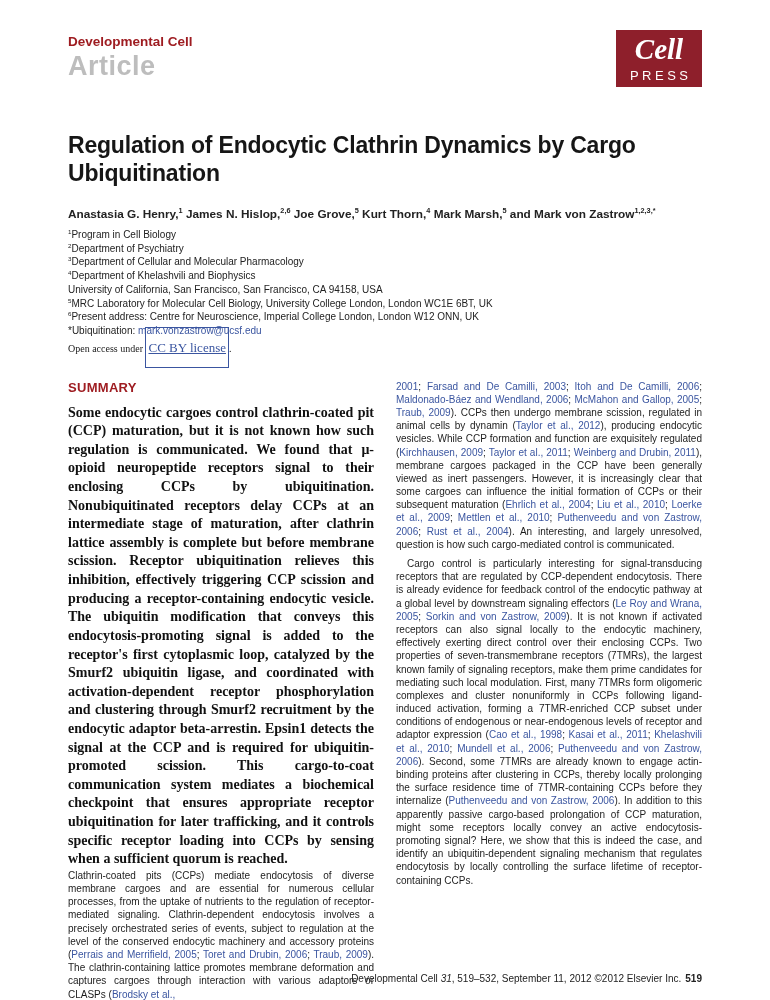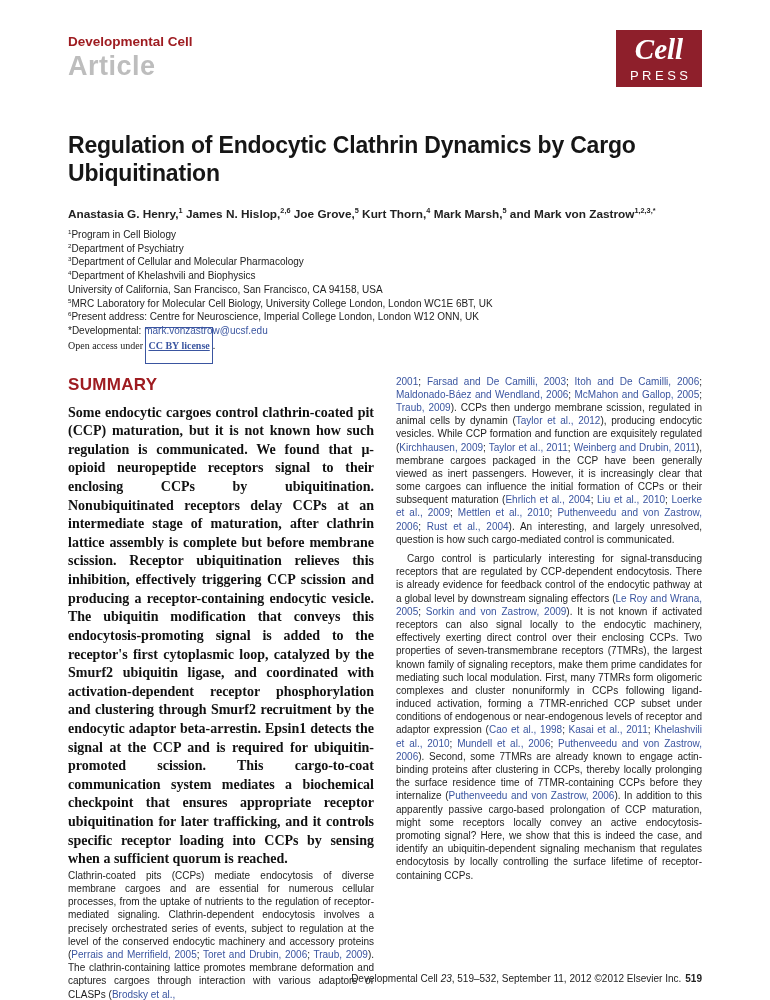--- a/index.html
+++ b/index.html
@@ -29,26 +29,26 @@
   .title{
     margin:44px 0 0 0;font-size:23px;line-height:1.22;font-weight:bold;
     color:#161616;max-width:580px;letter-spacing:-.2px;
   }
   .authors{margin-top:20px;font-size:11.8px;font-weight:bold;color:#222;}
   sup{font-size:.62em;line-height:0;vertical-align:super;}
   .affiliations{margin-top:7px;font-size:10px;line-height:1.37;color:#222;}
   .aff-line{white-space:nowrap;}
   .open-access{font-family:"Liberation Serif", serif;font-size:10px;margin-top:2px;}
   .link{color:var(--blue);}
-  .boxed{color:var(--blue);border:1px solid var(--blue);padding:12px 2px;text-decoration:underline;font-size:10px;font-weight:bold;}
+  .boxed{color:var(--blue);border:1px solid var(--blue);padding:12px 2px;text-decoration:underline;font-size:13px;}
   .it{font-style:italic;}
   .bd{font-weight:bold;}
   .columns{display:flex;gap:22px;margin-top:24px;}
   .col{width:306px;}
-  .section-heading{color:var(--red);font-weight:bold;font-size:17px;letter-spacing:.3px;margin:0 0 9px 0;}
+  .section-heading{color:var(--red);font-weight:bold;font-size:13px;letter-spacing:.3px;margin:0 0 9px 0;}
   .intro-heading{margin-top:18px;}
   .summary-body{font-size:14px;font-weight:bold;line-height:1.33;text-align:justify;color:#111;font-family:Liberation Serif, serif;}
   .body-text{font-size:10px;line-height:1.32;text-align:justify;margin:0 0 6px 0;color:#1c1c1c;}
   .indent{text-indent:11px;}
   .footer{
     position:absolute;right:68px;bottom:16px;font-size:10px;color:#222;
   }
   .footer .bd{margin-left:4px;}
 </style>
 </head>
@@ -72,32 +72,32 @@
   <div class="authors"><span>Anastasia G. Henry,</span><sup>1</sup><span> James N. Hislop,</span><sup>2,6</sup><span> Joe Grove,</span><sup>5</sup><span> Kurt Thorn,</span><sup>4</sup><span> Mark Marsh,</span><sup>5</sup><span> and Mark von Zastrow</span><sup>1,2,3,*</sup></div>
 
   <div class="affiliations">
       <div class="aff-line"><sup>1</sup><span>Program in Cell Biology</span></div>
       <div class="aff-line"><sup>2</sup><span>Department of Psychiatry</span></div>
       <div class="aff-line"><sup>3</sup><span>Department of Cellular and Molecular Pharmacology</span></div>
       <div class="aff-line"><sup>4</sup><span>Department of Khelashvili and Biophysics</span></div>
       <div class="aff-line"><span>University of California, San Francisco, San Francisco, CA 94158, USA</span></div>
       <div class="aff-line"><sup>5</sup><span>MRC Laboratory for Molecular Cell Biology, University College London, London WC1E 6BT, UK</span></div>
       <div class="aff-line"><sup>6</sup><span>Present address: Centre for Neuroscience, Imperial College London, London W12 ONN, UK</span></div>
-      <div class="aff-line"><span>*Developmental: </span><span class="link">mark.vonzastrow@ucsf.edu</span></div>
+      <div class="aff-line"><span>*Ubiquitination: </span><span class="link">mark.vonzastrow@ucsf.edu</span></div>
     </div>
 
   <div class="open-access"><span>Open access under </span><span class="boxed">CC BY license</span><span>.</span></div>
 
   <div class="columns">
     <div class="col">
       <div class="section-heading">SUMMARY</div>
       <div class="summary-body">Some endocytic cargoes control clathrin-coated pit (CCP) maturation, but it is not known how such regulation is communicated. We found that μ-opioid neuropeptide receptors signal to their enclosing CCPs by ubiquitination. Nonubiquitinated receptors delay CCPs at an intermediate stage of maturation, after clathrin lattice assembly is complete but before membrane scission. Receptor ubiquitination relieves this inhibition, effectively triggering CCP scission and producing a receptor-containing endocytic vesicle. The ubiquitin modification that conveys this endocytosis-promoting signal is added to the receptor's first cytoplasmic loop, catalyzed by the Smurf2 ubiquitin ligase, and coordinated with activation-dependent receptor phosphorylation and clustering through Smurf2 recruitment by the endocytic adaptor beta-arrestin. Epsin1 detects the signal at the CCP and is required for ubiquitin-promoted scission. This cargo-to-coat communication system mediates a biochemical checkpoint that ensures appropriate receptor ubiquitination for later trafficking, and it controls specific receptor loading into CCPs by sensing when a sufficient quorum is reached.</div>
       <p class="body-text"><span>Clathrin-coated pits (CCPs) mediate endocytosis of diverse membrane cargoes and are essential for numerous cellular processes, from the uptake of nutrients to the regulation of receptor-mediated signaling. Clathrin-dependent endocytosis involves a precisely orchestrated series of events, subject to regulation at the level of the conserved endocytic machinery and accessory proteins (</span><span class="link">Perrais and Merrifield, 2005</span><span>; </span><span class="link">Toret and Drubin, 2006</span><span>; </span><span class="link">Traub, 2009</span><span>). The clathrin-containing lattice promotes membrane deformation and captures cargoes through interaction with various adaptors or CLASPs (</span><span class="link">Brodsky et al.,</span></p>
     </div>
     <div class="col">
       <p class="body-text"><span class="link">2001</span><span>; </span><span class="link">Farsad and De Camilli, 2003</span><span>; </span><span class="link">Itoh and De Camilli, 2006</span><span>; </span><span class="link">Maldonado-Báez and Wendland, 2006</span><span>; </span><span class="link">McMahon and Gallop, 2005</span><span>; </span><span class="link">Traub, 2009</span><span>). CCPs then undergo membrane scission, regulated in animal cells by dynamin (</span><span class="link">Taylor et al., 2012</span><span>), producing endocytic vesicles. While CCP formation and function are exquisitely regulated (</span><span class="link">Kirchhausen, 2009</span><span>; </span><span class="link">Taylor et al., 2011</span><span>; </span><span class="link">Weinberg and Drubin, 2011</span><span>), membrane cargoes packaged in the CCP have been generally viewed as inert passengers. However, it is increasingly clear that some cargoes can influence the initial formation of CCPs or their subsequent maturation (</span><span class="link">Ehrlich et al., 2004</span><span>; </span><span class="link">Liu et al., 2010</span><span>; </span><span class="link">Loerke et al., 2009</span><span>; </span><span class="link">Mettlen et al., 2010</span><span>; </span><span class="link">Puthenveedu and von Zastrow, 2006</span><span>; </span><span class="link">Rust et al., 2004</span><span>). An interesting, and largely unresolved, question is how such cargo-mediated control is communicated.</span></p>
       <p class="body-text indent"><span>Cargo control is particularly interesting for signal-transducing receptors that are regulated by CCP-dependent endocytosis. There is already evidence for feedback control of the endocytic pathway at a global level by downstream signaling effectors (</span><span class="link">Le Roy and Wrana, 2005</span><span>; </span><span class="link">Sorkin and von Zastrow, 2009</span><span>). It is not known if activated receptors can also signal locally to the endocytic machinery, effectively exerting direct control over their enclosing CCPs. Two properties of seven-transmembrane receptors (7TMRs), the largest known family of signaling receptors, make them prime candidates for mediating such local modulation. First, many 7TMRs form oligomeric complexes and cluster nonuniformly in CCPs following ligand-induced activation, forming a 7TMR-enriched CCP subset under conditions of endogenous or near-endogenous levels of receptor and adaptor expression (</span><span class="link">Cao et al., 1998</span><span>; </span><span class="link">Kasai et al., 2011</span><span>; </span><span class="link">Khelashvili et al., 2010</span><span>; </span><span class="link">Mundell et al., 2006</span><span>; </span><span class="link">Puthenveedu and von Zastrow, 2006</span><span>). Second, some 7TMRs are already known to engage actin-binding proteins after clustering in CCPs, thereby locally prolonging the surface residence time of 7TMR-containing CCPs before they internalize (</span><span class="link">Puthenveedu and von Zastrow, 2006</span><span>). In addition to this apparently passive cargo-based prolongation of CCP maturation, might some receptors locally convey an active endocytosis-promoting signal? Here, we show that this is indeed the case, and identify an ubiquitin-dependent signaling mechanism that regulates endocytosis by locally controlling the surface lifetime of receptor-containing CCPs.</span></p>
     </div>
   </div>
 
-  <div class="footer"><span>Developmental Cell </span><span class="it">23</span><span>, 519–532, September 11, 2012 ©2012 Elsevier Inc.</span><span class="bd">519</span></div>
+  <div class="footer"><span>Developmental Cell </span><span class="it">31</span><span>, 519–532, September 11, 2012 ©2012 Elsevier Inc.</span><span class="bd">519</span></div>
 
 </div>
 
 </body></html>

